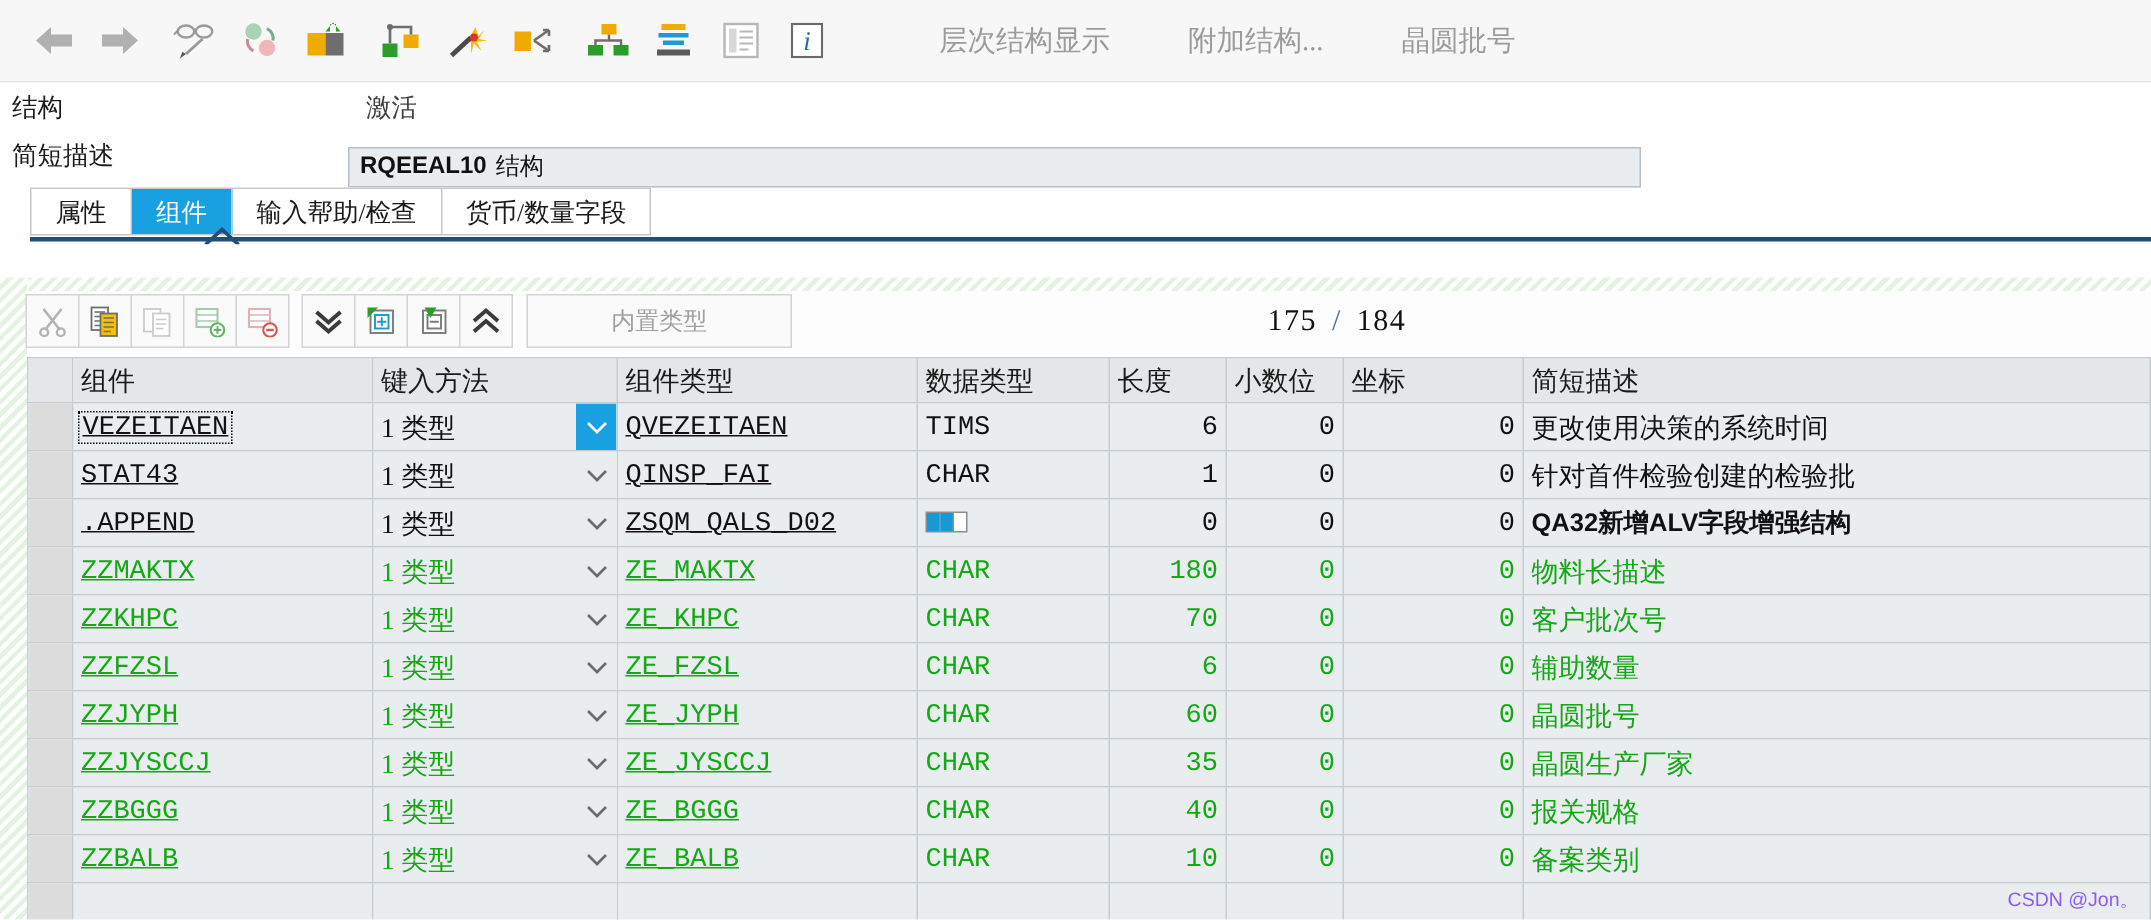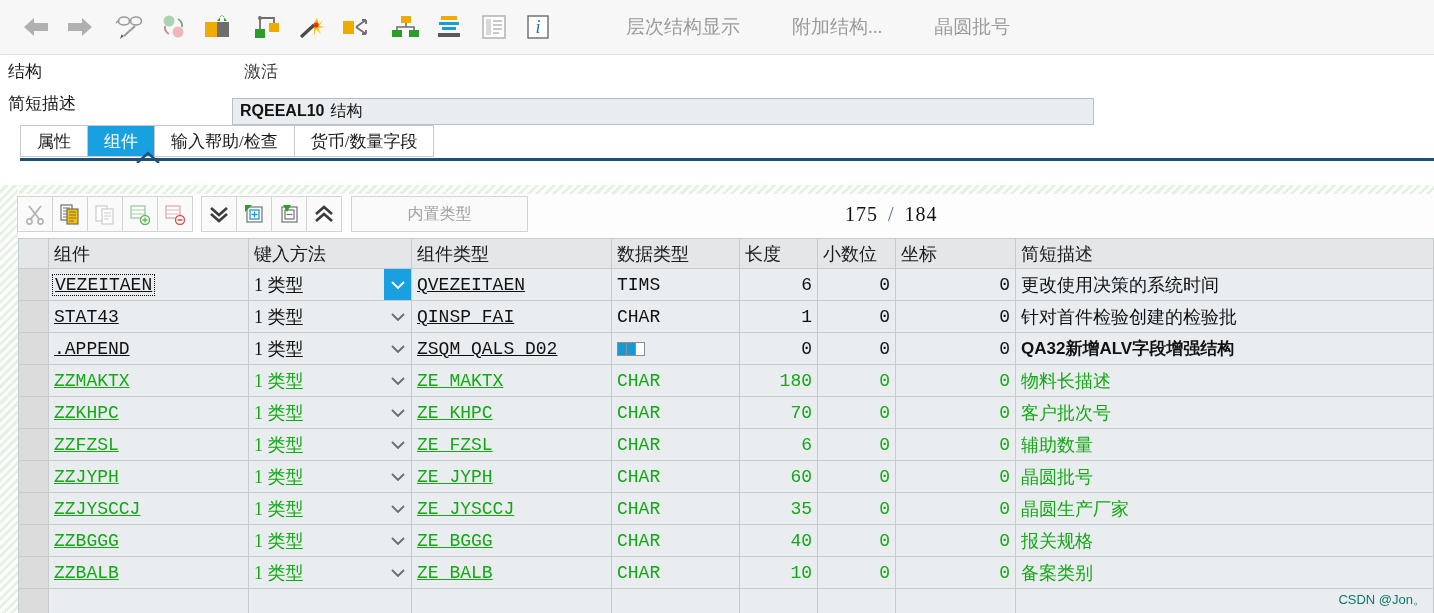--- a/index.html
+++ b/index.html
@@ -273,21 +273,21 @@
     width: 26px;
     vertical-align: middle;
   }
   .struct-icon i { display:block; height:100%; flex:1; border-right:1px solid #8a8f94;}
   .struct-icon i.b { background:#169ad6; }
   .struct-icon i.w { background:#ffffff; border-right:none;}
 
   .watermark {
     position: absolute;
     right: 8px; bottom: 4px;
-    color: #0f766e;
+    color: #8b5cf6;
     font-size: 13px;
     font-family: "Liberation Sans", sans-serif;
   }
 </style>
 </head>
 <body>
 
 <div class="toolbar">
 
   <div class="tb-icon">

